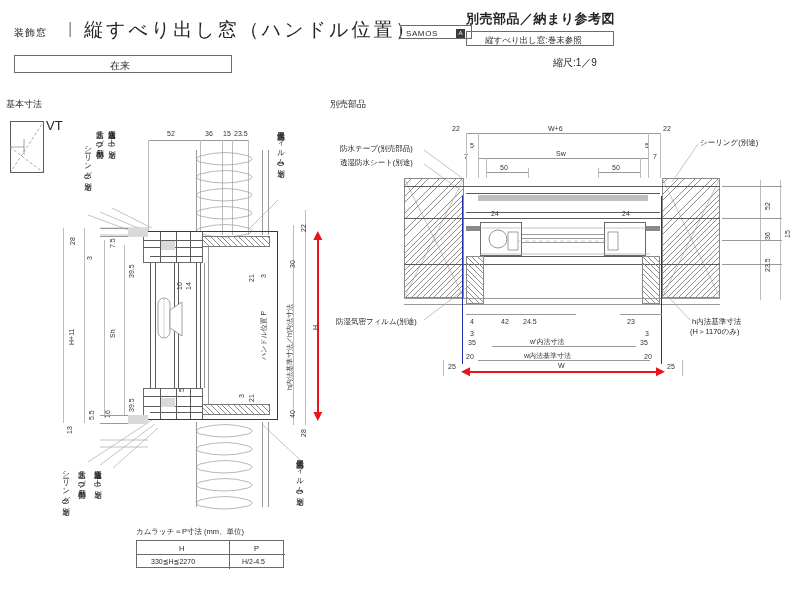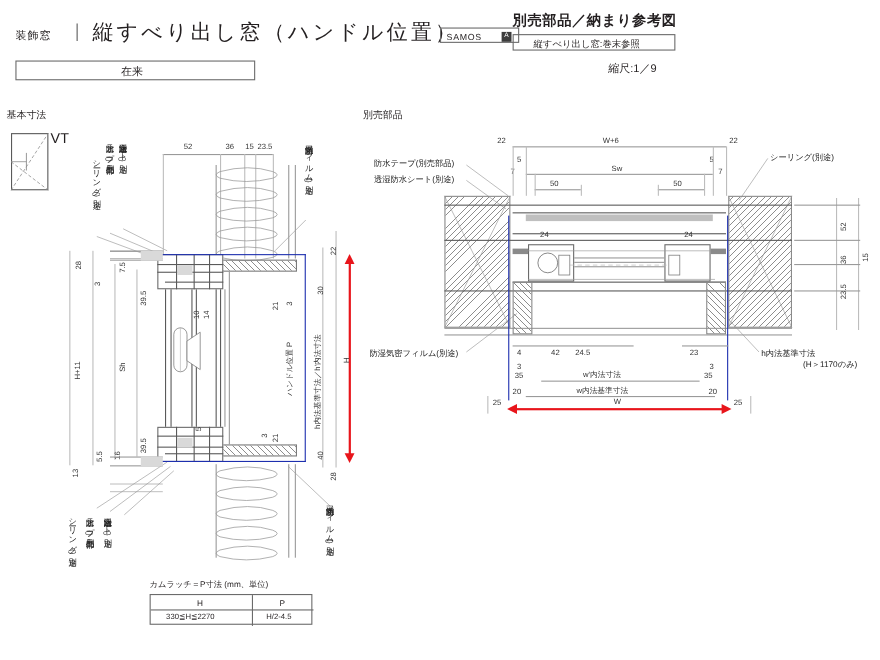--- a/index.html
+++ b/index.html
@@ -221,21 +221,21 @@
   <span class="t" style="left:105px;top:17px;font-size:7px;">H/2-4.5</span>
 </div>
 
 <div class="t sect" style="left:330px;top:100px;">別売部品</div>
 
 <div class="t lbl" style="left:340px;top:145px;">防水テープ(別売部品)</div>
 <div class="t lbl" style="left:340px;top:159px;">透湿防水シート(別途)</div>
 <div class="t lbl" style="left:336px;top:318px;">防湿気密フィルム(別途)</div>
 <div class="t lbl" style="left:700px;top:139px;">シーリング(別途)</div>
 <div class="t lbl" style="left:692px;top:318px;">h内法基準寸法</div>
-<div class="t lbl" style="left:730px;top:328px;">(H＞1170のみ)</div>
+<div class="t lbl" style="left:690px;top:328px;">(H＞1170のみ)</div>
 
 <svg style="left:0;top:0;width:800px;height:600px;">
   <line x1="424" y1="150" x2="462" y2="178" stroke="#9a9a9a" stroke-width="0.6"></line>
   <line x1="424" y1="164" x2="460" y2="190" stroke="#9a9a9a" stroke-width="0.6"></line>
   <line x1="424" y1="320" x2="470" y2="285" stroke="#9a9a9a" stroke-width="0.6"></line>
   <line x1="698" y1="144" x2="672" y2="182" stroke="#9a9a9a" stroke-width="0.6"></line>
   <line x1="690" y1="320" x2="662" y2="290" stroke="#9a9a9a" stroke-width="0.6"></line>
 </svg>
 
 <div class="ln h thin" style="left:466px;top:133px;width:194px;"></div>

